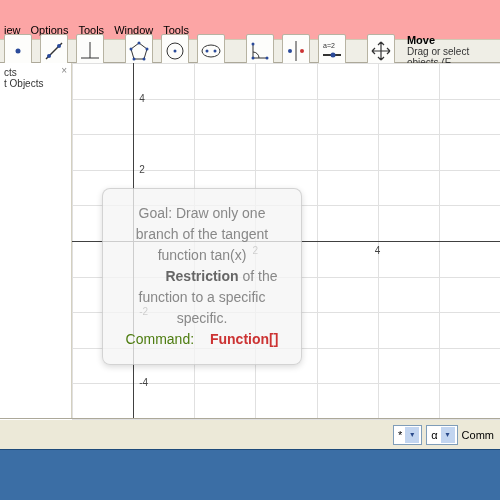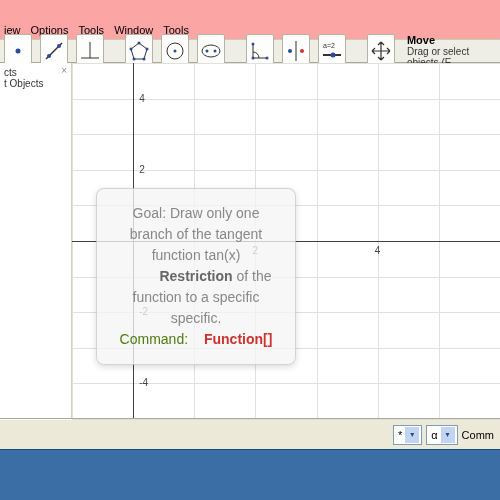--- a/index.html
+++ b/index.html
@@ -91,21 +91,21 @@
   position: absolute;
   background: #404040;
 }
 .axis-label {
   position: absolute;
   font-size: 10px;
   color: #444;
 }
 .goal-box {
   position: absolute;
-  left: 96px;
+  left: 102px;
   top: 125px;
   width: 200px;
   padding: 14px 12px;
   background: rgba(245,245,245,0.78);
   border: 1px solid rgba(130,130,130,0.3);
   border-radius: 8px;
   text-align: center;
   color: #888;
   font-size: 14px;
   line-height: 1.5;

